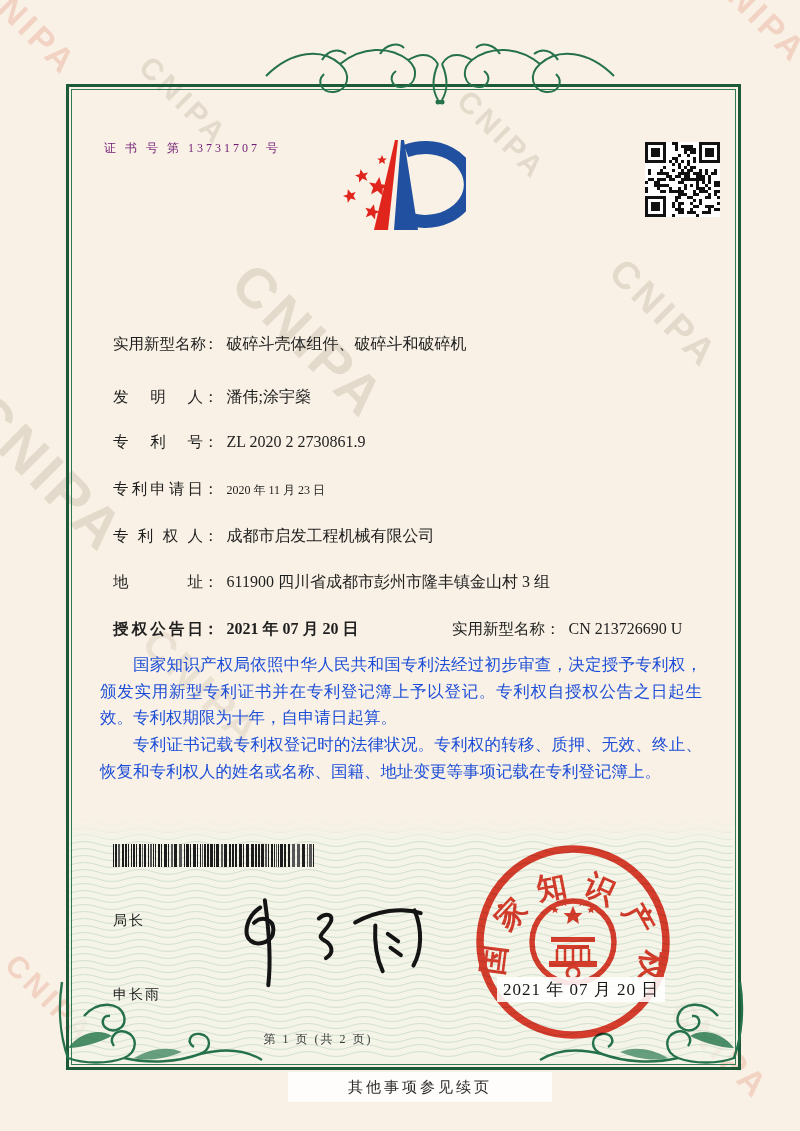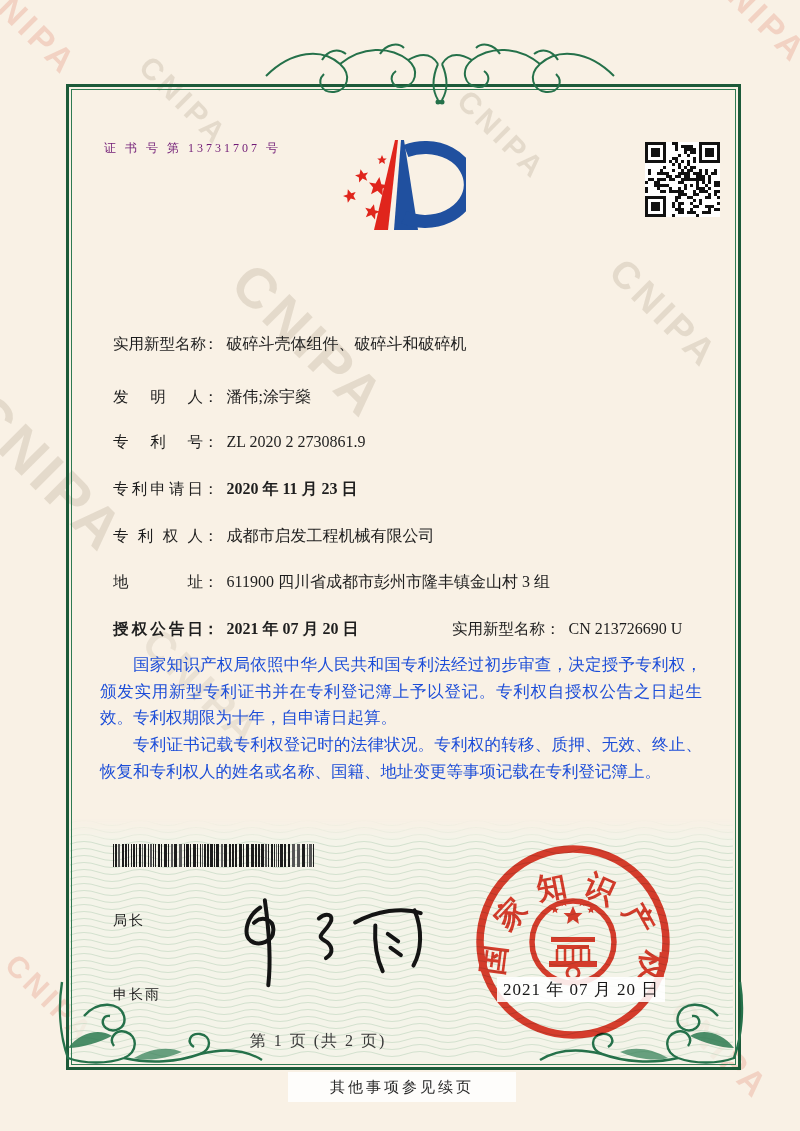--- a/index.html
+++ b/index.html
@@ -20,22 +20,22 @@
   .row{position:absolute;left:113px;font-size:15.5px;white-space:nowrap;}
   .row .jt{display:inline-block;width:90px;text-align:justify;text-align-last:justify;vertical-align:bottom;}
   .row .colon{margin-right:8px;}
   .paras{position:absolute;left:100px;top:652px;width:602px;font-size:16.5px;line-height:1.62;
          text-align:justify;color:#1d4ed8;}
   .paras p{margin:0;text-indent:2em;}
   .signer{position:absolute;left:113px;font-size:14px;letter-spacing:2px;color:#202020;
           font-family:"Liberation Sans","DejaVu Sans",sans-serif;}
   .sealdate{position:absolute;left:497px;top:977px;font-size:17px;letter-spacing:1px;color:#161616;
             background:rgba(255,255,255,0.88);padding:1px 6px;white-space:nowrap;}
-  .pageind{position:absolute;left:0;top:1031px;width:636px;text-align:center;font-size:16px;color:#3a3a3a;letter-spacing:2px;}
-  .notebox{position:absolute;left:288px;top:1072px;width:228px;height:30px;background:#fefdfb;
+  .pageind{position:absolute;left:0;top:1031px;width:636px;text-align:center;font-size:12px;color:#3a3a3a;letter-spacing:2px;}
+  .notebox{position:absolute;left:288px;top:1072px;width:264px;height:30px;background:#fefdfb;
            display:flex;align-items:center;justify-content:center;font-size:15px;letter-spacing:3px;color:#2a2a2a;}
   .waves{position:absolute;left:70px;top:818px;width:663px;height:244px;
          -webkit-mask-image:linear-gradient(to bottom,transparent 0,black 22px);
          mask-image:linear-gradient(to bottom,transparent 0,black 22px);}
   .abs{position:absolute;}
 </style>
 </head>
 <body>
 
 <div class="page">
@@ -416,21 +416,21 @@
       <rect x="63" y="69" width="3" height="3" fill="#111"></rect>
       <rect x="27" y="72" width="3" height="3" fill="#111"></rect>
       <rect x="51" y="72" width="3" height="3" fill="#111"></rect>
     </svg>
 
 
   <div id="fields">
       <div class="row" style="top: 334px;"><span class="jt">实用新型名称</span><span class="colon">：</span><span style="font-size: 16px;">破碎斗壳体组件、破碎斗和破碎机</span></div>
       <div class="row" style="top: 387px;"><span class="jt">发明人</span><span class="colon">：</span><span style="font-size: 16px;">潘伟;涂宇燊</span></div>
       <div class="row" style="top: 432px;"><span class="jt">专利号</span><span class="colon">：</span><span style="font-size: 16px;">ZL 2020 2 2730861.9</span></div>
-      <div class="row" style="top: 479px;"><span class="jt">专利申请日</span><span class="colon">：</span><span style="font-size: 16px; font-weight: bold;">2020 年 11 月 23 日</span></div>
+      <div class="row" style="top: 479px;"><span class="jt">专利申请日</span><span class="colon">：</span><span style="font-size: 12px;">2020 年 11 月 23 日</span></div>
       <div class="row" style="top: 526px;"><span class="jt">专利权人</span><span class="colon">：</span><span style="font-size: 16px;">成都市启发工程机械有限公司</span></div>
       <div class="row" style="top: 572px;"><span class="jt">地址</span><span class="colon">：</span><span style="font-size: 16px;">611900  四川省成都市彭州市隆丰镇金山村 3 组</span></div>
       <div class="row" style="top: 619px; font-weight: bold;"><span class="jt">授权公告日</span><span class="colon">：</span><span style="font-size: 16px;">2021 年 07 月 20 日</span></div>
       <div class="row" style="top: 619px; left: 452px;"><span class="jt" style="width: auto;">实用新型名称</span><span class="colon">：</span><span style="font-size: 16px;">CN 213726690 U</span></div>
     </div>
 
   <div class="paras">
     <p>国家知识产权局依照中华人民共和国专利法经过初步审查，决定授予专利权，颁发实用新型专利证书并在专利登记簿上予以登记。专利权自授权公告之日起生效。专利权期限为十年，自申请日起算。</p>
     <p>专利证书记载专利权登记时的法律状况。专利权的转移、质押、无效、终止、恢复和专利权人的姓名或名称、国籍、地址变更等事项记载在专利登记簿上。</p>
   </div>

